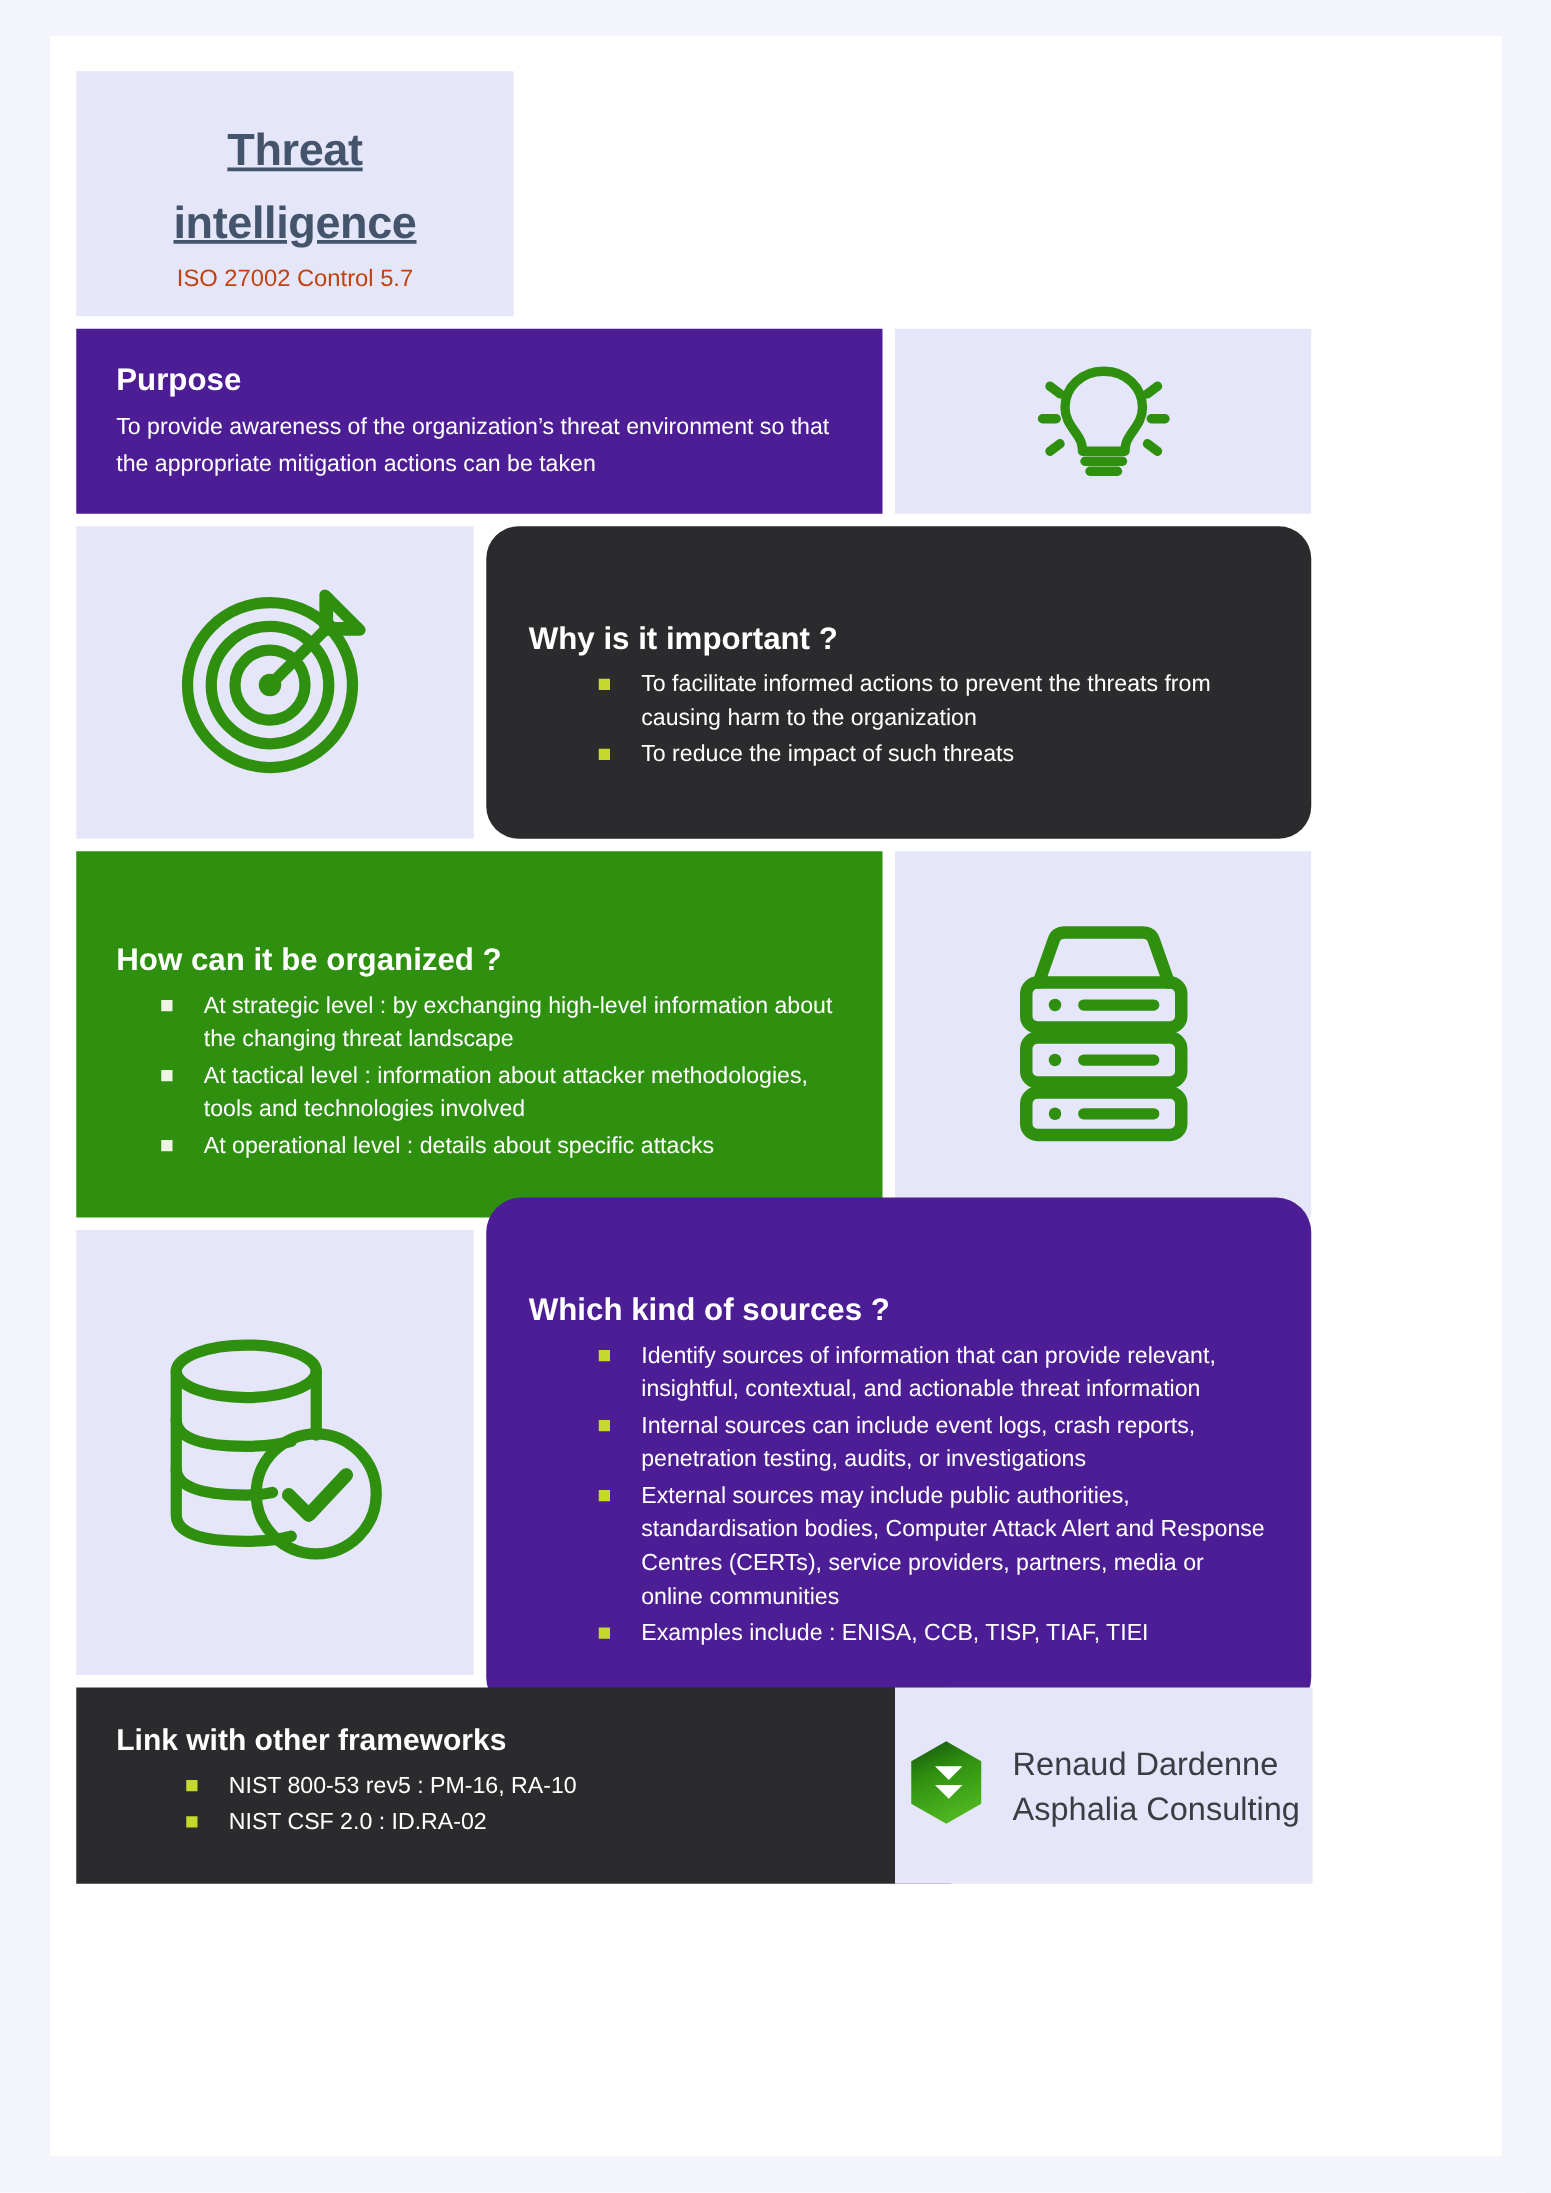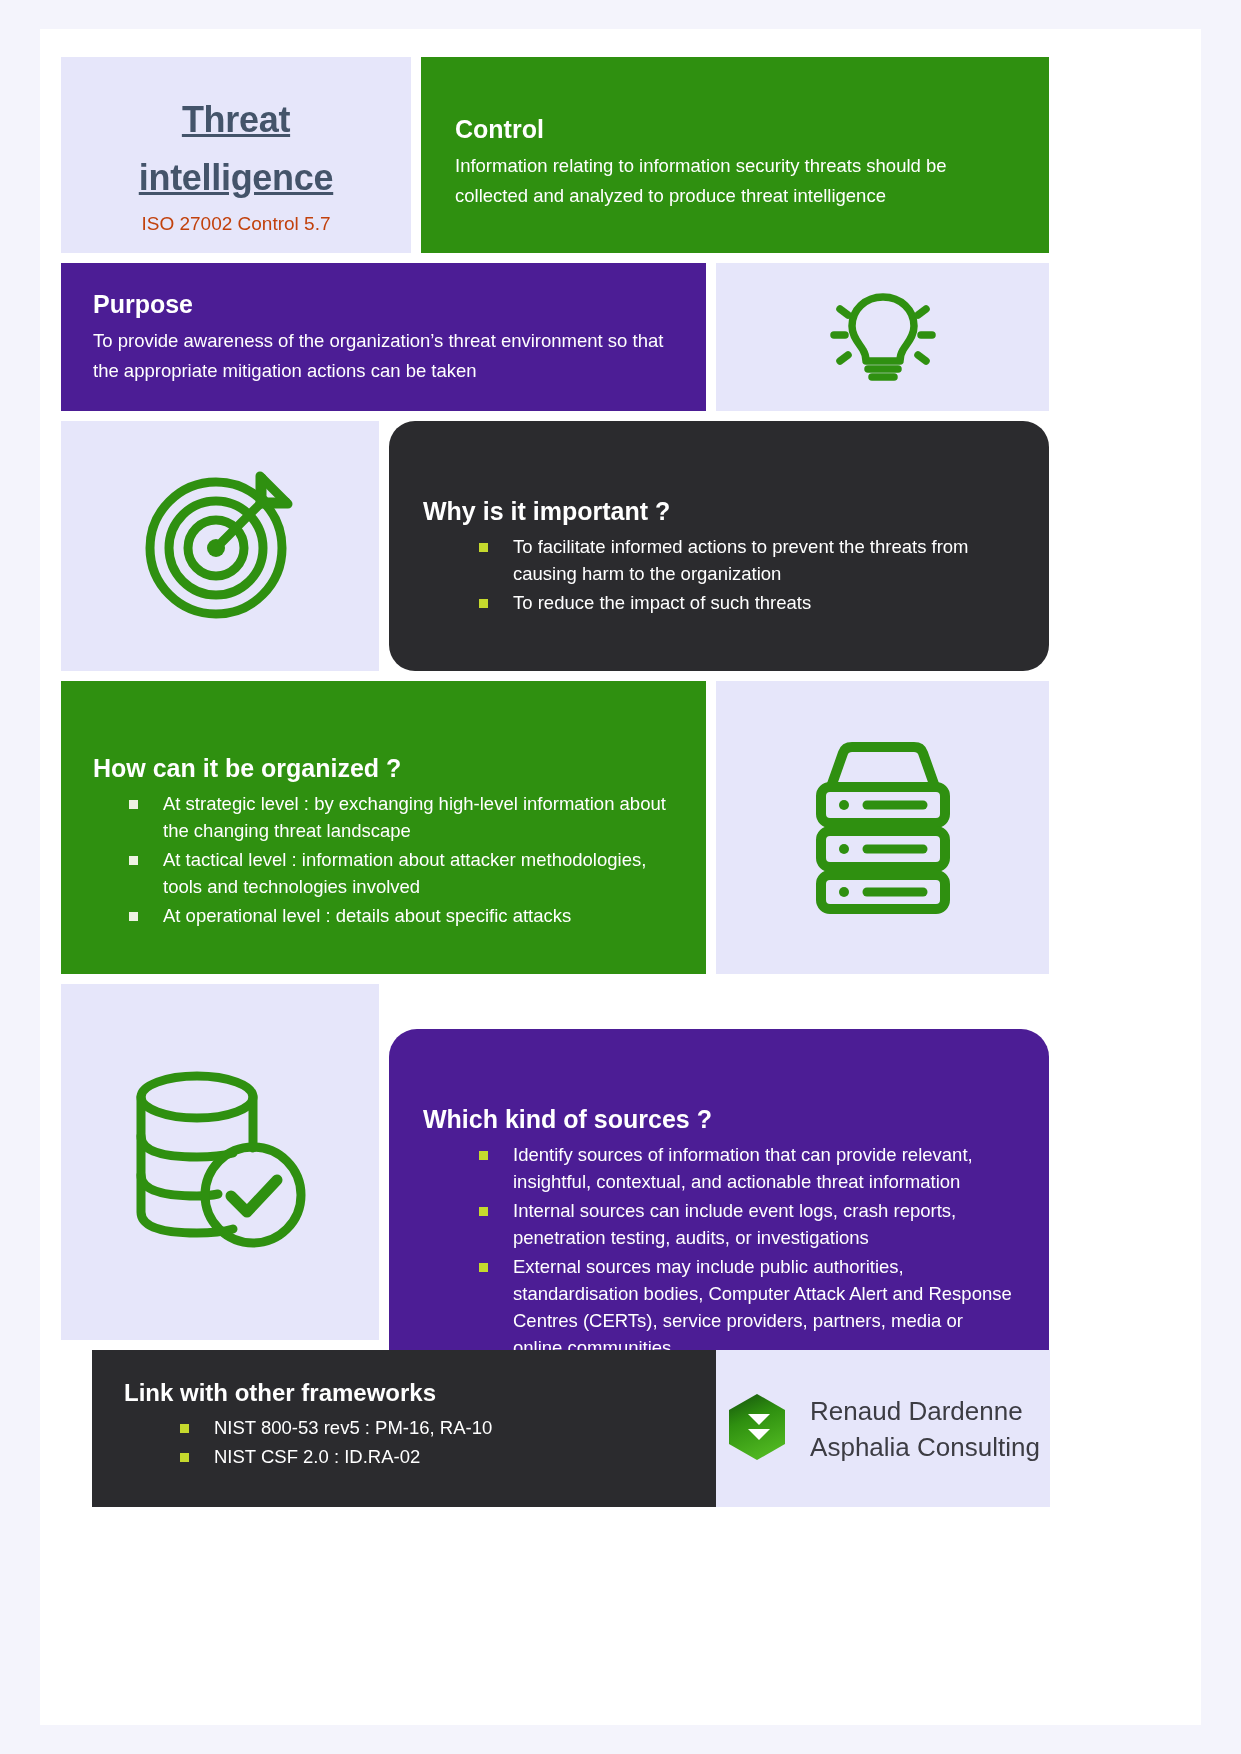--- a/index.html
+++ b/index.html
@@ -65,26 +65,20 @@
 <div class="page">
 
   <div class="tile lav" style="left:21px;top:28px;width:350px;height:196px;">
     <div style="padding:34px 20px 0 20px;">
       <h1 class="title">Threat</h1>
       <h1 class="title">intelligence</h1>
       <div class="subtitle">ISO 27002 Control 5.7</div>
     </div>
   </div>
 
-  <div class="tile green" style="left:381px;top:28px;width:628px;height:196px;">
-    <div style="padding:57px 34px 0 34px;">
-      <h2 class="hdr">Control</h2>
-      <div class="body-txt">Information relating to information security threats should be collected and analyzed to produce threat intelligence</div>
-    </div>
-  </div>
 
   <div class="tile slate" style="left:21px;top:234px;width:645px;height:148px;">
     <div style="padding:26px 32px 0 32px;">
       <h2 class="hdr">Purpose</h2>
       <div class="body-txt">To provide awareness of the organization’s threat environment so that the appropriate mitigation actions can be taken</div>
     </div>
   </div>
 
   <div class="tile lav" style="left:676px;top:234px;width:333px;height:148px;">
     <div class="icon-wrap">
@@ -169,33 +163,33 @@
           <path d="M128 35 L128 86"></path>
           <path d="M16 74 Q16 95 72 95 Q94 95 108 91"></path>
           <path d="M16 113 Q16 134 72 134 Q84 134 93 132"></path>
           <circle cx="128" cy="133" r="48"></circle>
           <path d="M106 134 L122 150 L152 118" stroke-width="11"></path>
         </svg>
       </span>
     </div>
   </div>
 
-  <div class="tile slate" style="left:349px;top:1000px;width:660px;height:412px;border-radius:28px;">
+  <div class="tile slate" style="left:349px;top:929px;width:660px;height:412px;border-radius:28px;">
     <div style="padding:75px 34px 0 34px;">
       <h2 class="hdr">Which kind of sources ?</h2>
       <ul class="bul">
         <li>Identify sources of information that can provide relevant, insightful, contextual, and actionable threat information</li>
         <li>Internal sources can include event logs, crash reports, penetration testing, audits, or investigations</li>
         <li>External sources may include public authorities, standardisation bodies, Computer Attack Alert and Response Centres (CERTs), service providers, partners, media or online communities</li>
         <li>Examples include : ENISA, CCB, TISP, TIAF, TIEI</li>
       </ul>
     </div>
   </div>
 
-  <div class="tile dark" style="left:21px;top:1321px;width:700px;height:157px;margin-left:31px;">
+  <div class="tile dark" style="left:21px;top:1321px;width:700px;height:157px;">
     <div style="padding:28px 32px 0 32px;">
       <h2 class="hdr small">Link with other frameworks</h2>
       <ul class="bul">
         <li>NIST 800-53 rev5 : PM-16, RA-10</li>
         <li>NIST CSF 2.0 :  ID.RA-02</li>
       </ul>
     </div>
   </div>
 
   <div class="tile lav" style="left:676px;top:1321px;width:334px;height:157px;">

